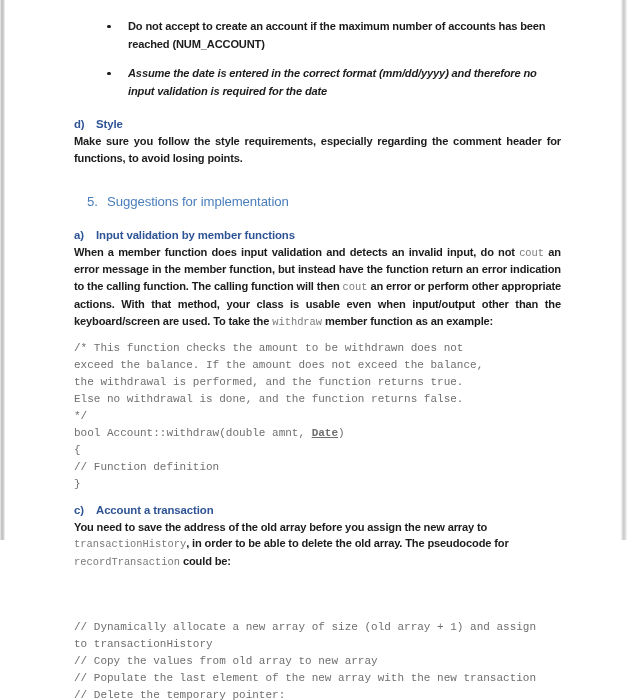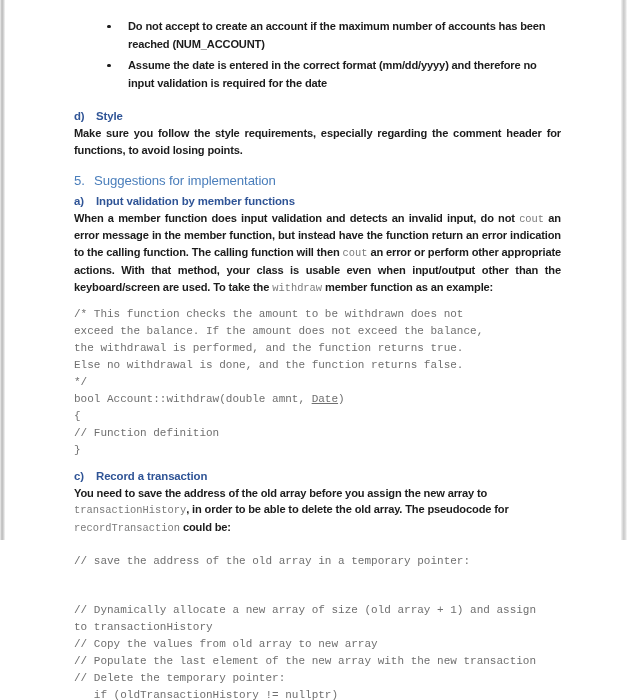--- a/index.html
+++ b/index.html
@@ -47,21 +47,21 @@
   
   p.body {
     margin: 0;
     font-size: 11.1px;
     line-height: 16.8px;
     letter-spacing: -0.15px;
     font-weight: 600;
     color: #1c1c1c;
   }
   h2.num-heading {
-    margin: 0;
+    margin: 13px;
     font-size: 13.2px;
     line-height: 19px;
     font-weight: 400;
     color: #4a7ebb;
     letter-spacing: -0.1px;
   }
   h2.num-heading .num { display: inline-block; width: 20px; }
 
   h3.sub-heading {
     margin: 0;
@@ -116,21 +116,21 @@
     white-space: pre;
     letter-spacing: 0px;
   }
   code.inline {
     font-family: "Liberation Mono", "DejaVu Sans Mono", monospace;
     font-size: 10.4px;
     color: #7a7a7a;
     font-weight: 400;
     letter-spacing: 0px;
   }
-  .u { text-decoration: underline; text-decoration-thickness: 1px; }
+  .u { text-decoration: underline; text-decoration-thickness: 1px; font-weight: bold; }
 
   .sp3 { height: 3px; }
   .sp9 { height: 9px; }
   .sp12 { height: 12px; }
   .sp16 { height: 16px; }
 </style>
 </head>
 <body>
 
 <div class="page">
@@ -138,21 +138,21 @@
   <div class="gutter left"></div>
   <div class="gutter right"></div>
 
   <div class="content">
 
     <ul class="bullets">
       <li>
         <span class="dot"></span>
         <span class="justified">Do not accept to create an account if the maximum number of accounts has been reached (NUM_ACCOUNT)</span>
       </li>
-      <li style="margin-top:4px;">
+      <li style="margin-top:12px;font-style:italic;">
         <span class="dot"></span>
         <span class="justified">Assume the date is entered in the correct format (mm/dd/yyyy) and therefore no input validation is required for the date</span>
       </li>
     </ul>
 
     <div class="sp16"></div>
 
     <h3 class="sub-heading">
       <span class="lett">d)</span><span>Style</span>
     </h3>
@@ -179,27 +179,26 @@
 Else no withdrawal is done, and the function returns false.
 */
 bool Account::withdraw(double amnt, </span><span class="u">Date</span><span>)
 {
 // Function definition
 }</span></pre>
 
     <div class="sp9"></div>
 
     <h3 class="sub-heading">
-      <span class="lett">c)</span><span>Record a transaction</span>
+      <span class="lett">c)</span><span>Account a transaction</span>
     </h3>
     <p class="body"><span>You need to save the address of the old array before you assign the new array to </span><code class="inline">transactionHistory</code><span>, in order to be able to delete the old array. The pseudocode for </span><code class="inline">recordTransaction</code><span> could be:</span></p>
 
     <div class="sp16"></div>
 
-    <pre class="code">// save the address of the old array in a temporary pointer:</pre>
     <div class="sp16"></div>
     <div class="sp16"></div>
     <pre class="code">// Dynamically allocate a new array of size (old array + 1) and assign
 to transactionHistory
 // Copy the values from old array to new array
 // Populate the last element of the new array with the new transaction
 // Delete the temporary pointer:
    if (oldTransactionHistory != nullptr)</pre>
 
   </div>

